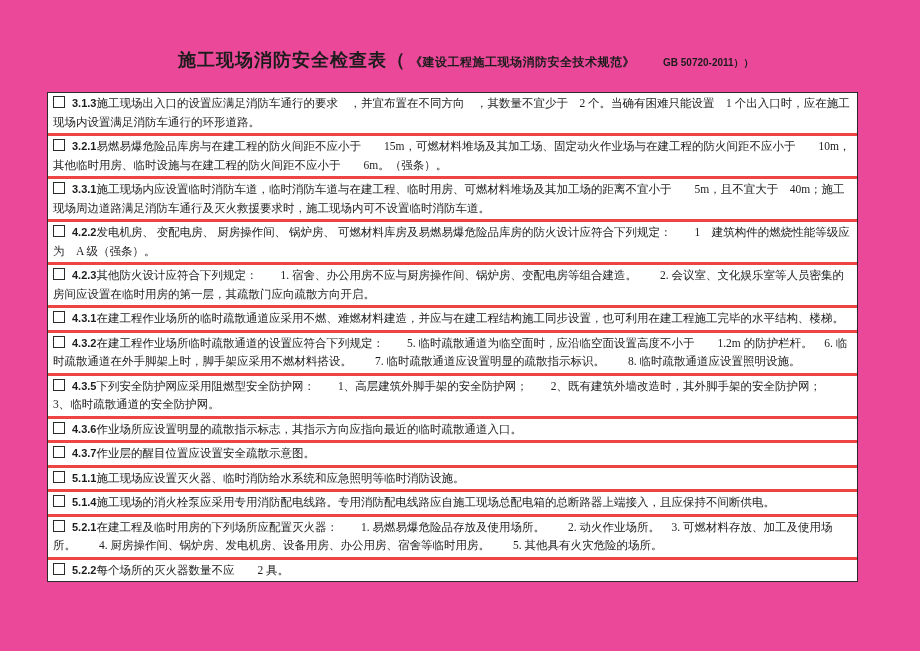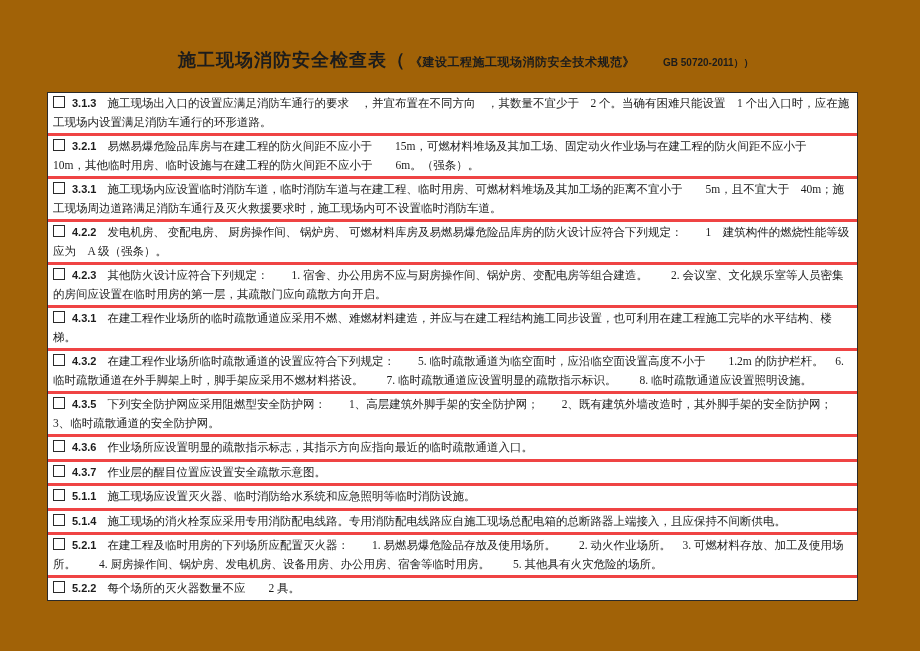--- a/index.html
+++ b/index.html
@@ -9,21 +9,21 @@
     width: 920px;
     height: 651px;
     overflow: hidden;
     font-family: "Liberation Serif", serif;
     color: #1c1c1c;
   }
   .page {
     position: relative;
     width: 920px;
     height: 651px;
-    background: #a16207;
+    background: #ec4899;
   }
   
   .title-line {
     position: absolute;
     top: 48px;
     left: 178px;
     white-space: nowrap;
     display: flex;
     align-items: baseline;
   }
@@ -76,21 +76,20 @@
     height: 10px;
     border: 1.2px solid #2a2a2a;
     background: #ffffff;
     vertical-align: -1px;
     margin-right: 7px;
   }
   .num {
     font-weight: bold;
     font-family: "Liberation Sans", sans-serif;
     font-size: 11px;
-    margin-right: 11px;
   }
   .txt { white-space: pre-wrap; }
 </style>
 </head>
 <body>
 
 <div class="page">
 
   <div class="title-line">
     <span class="title-main">施工现场消防安全检查表（</span>

